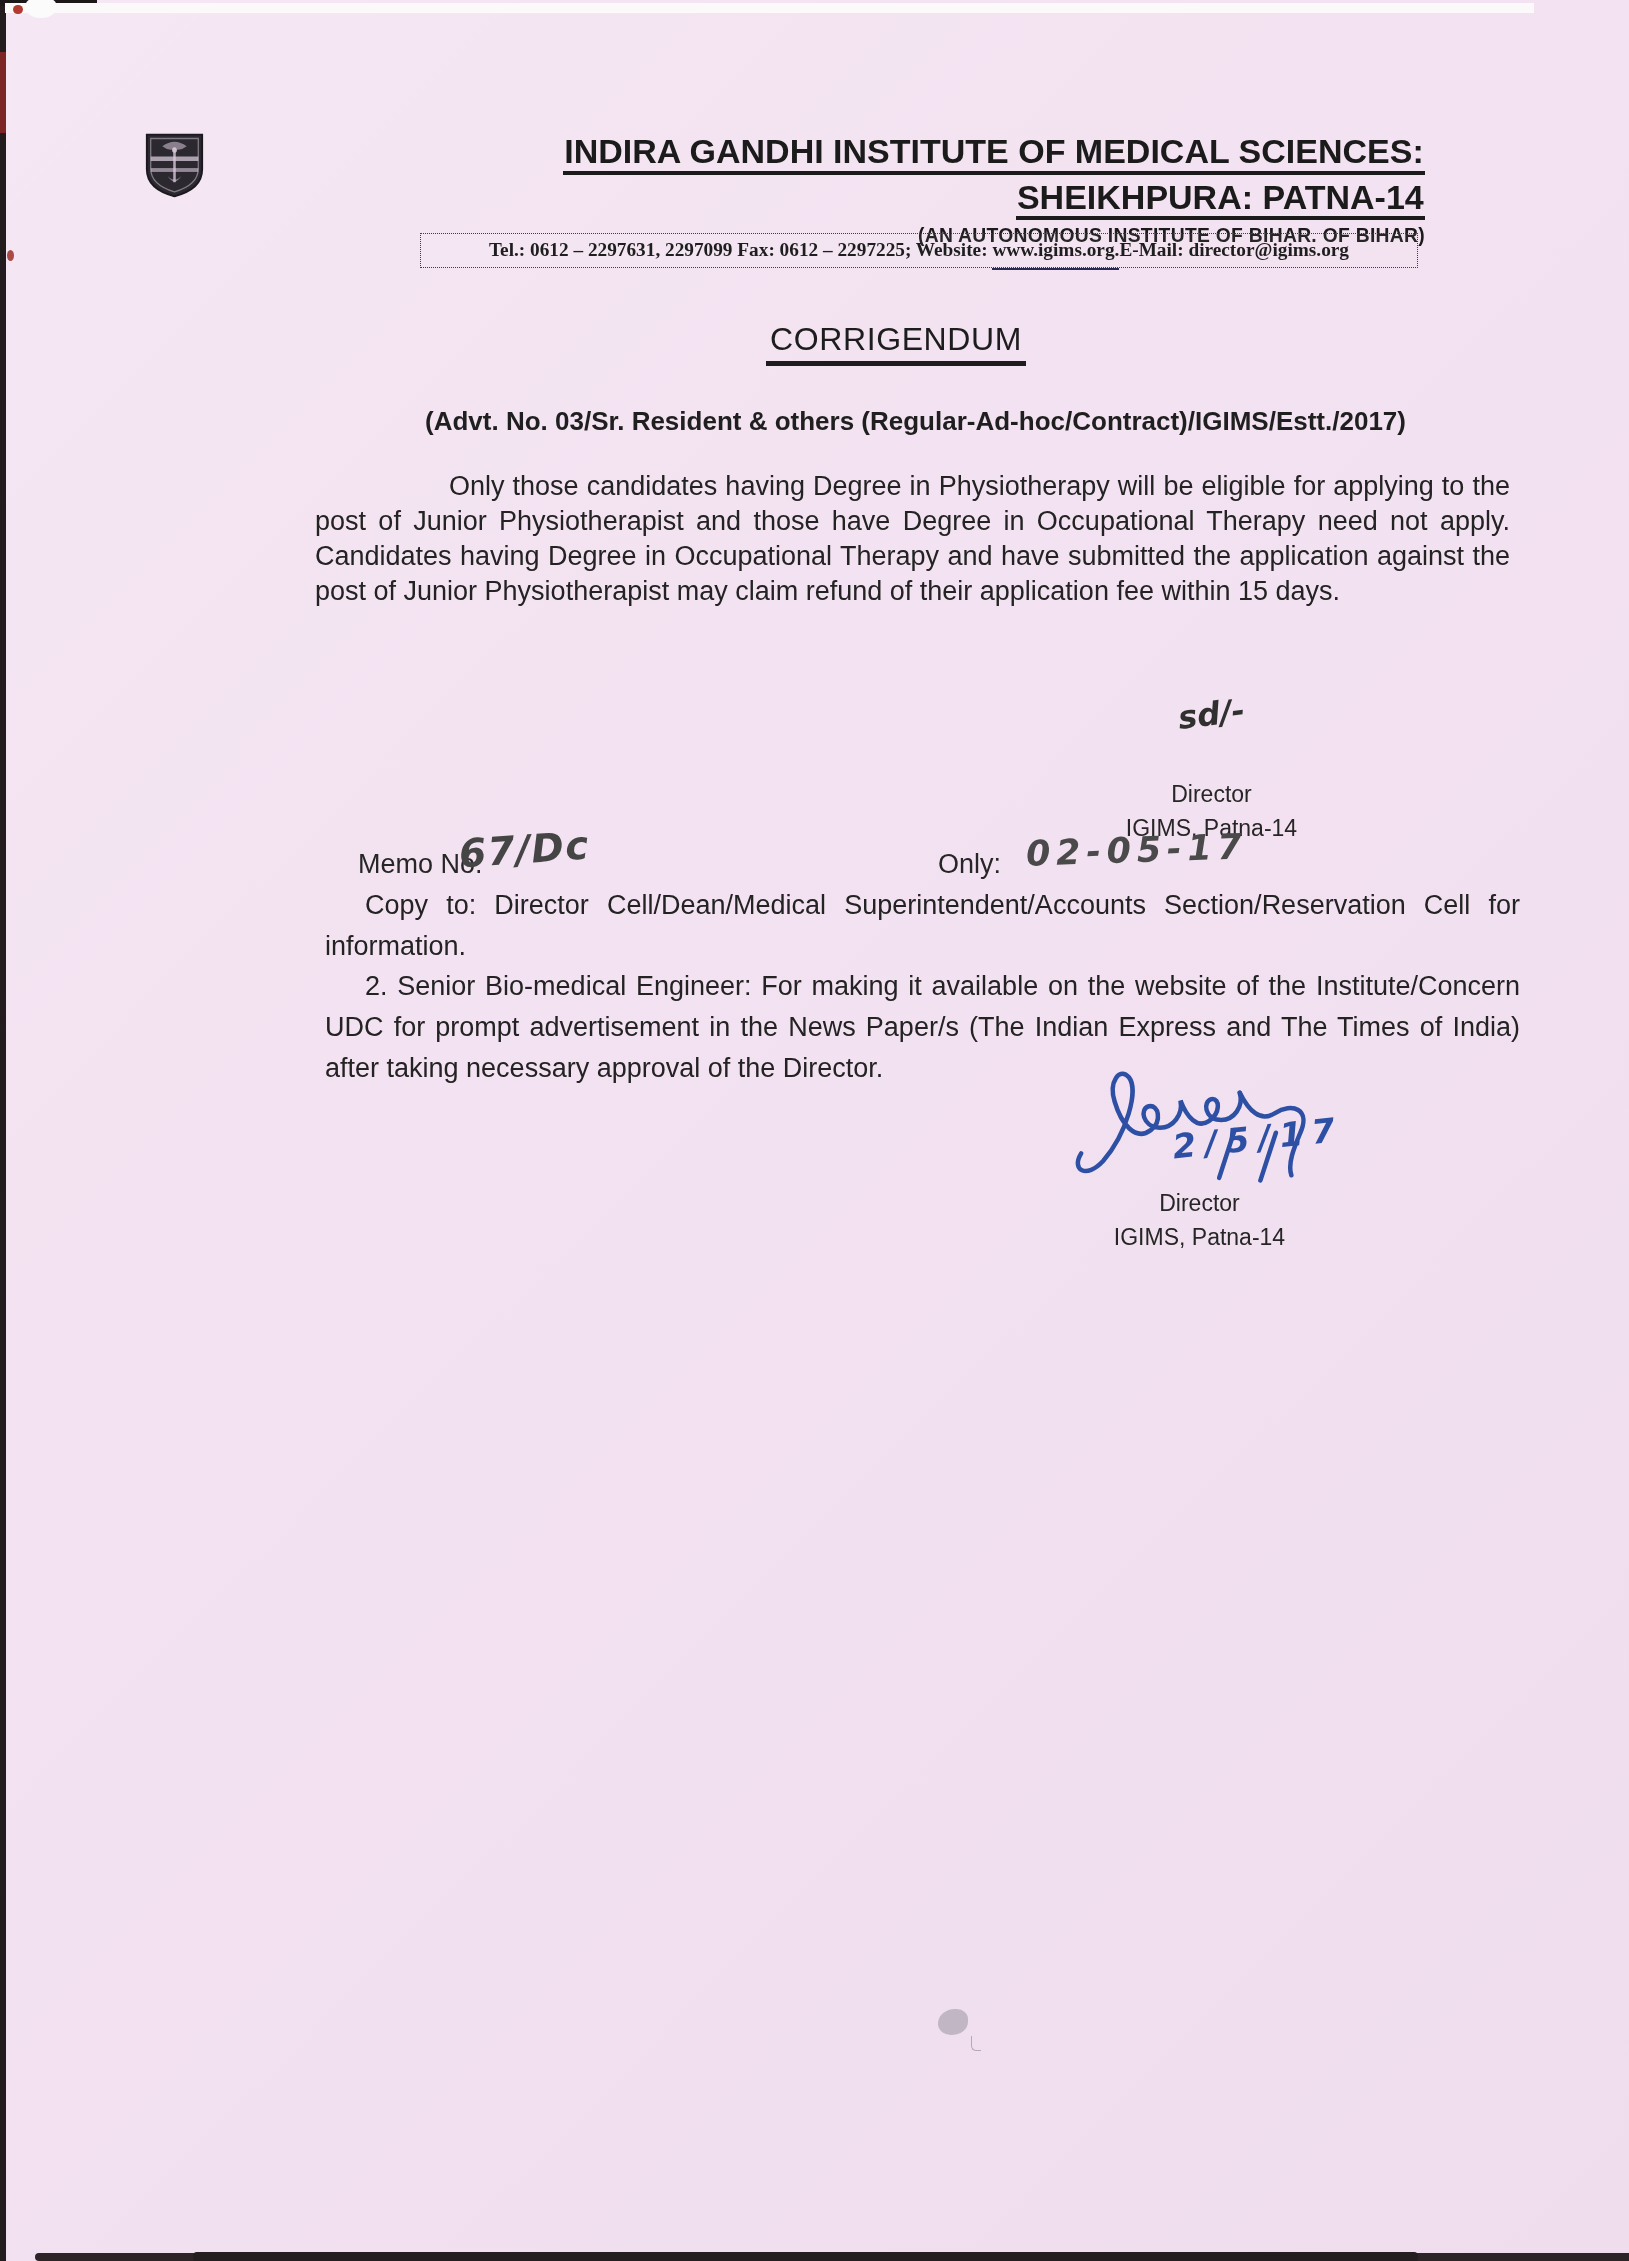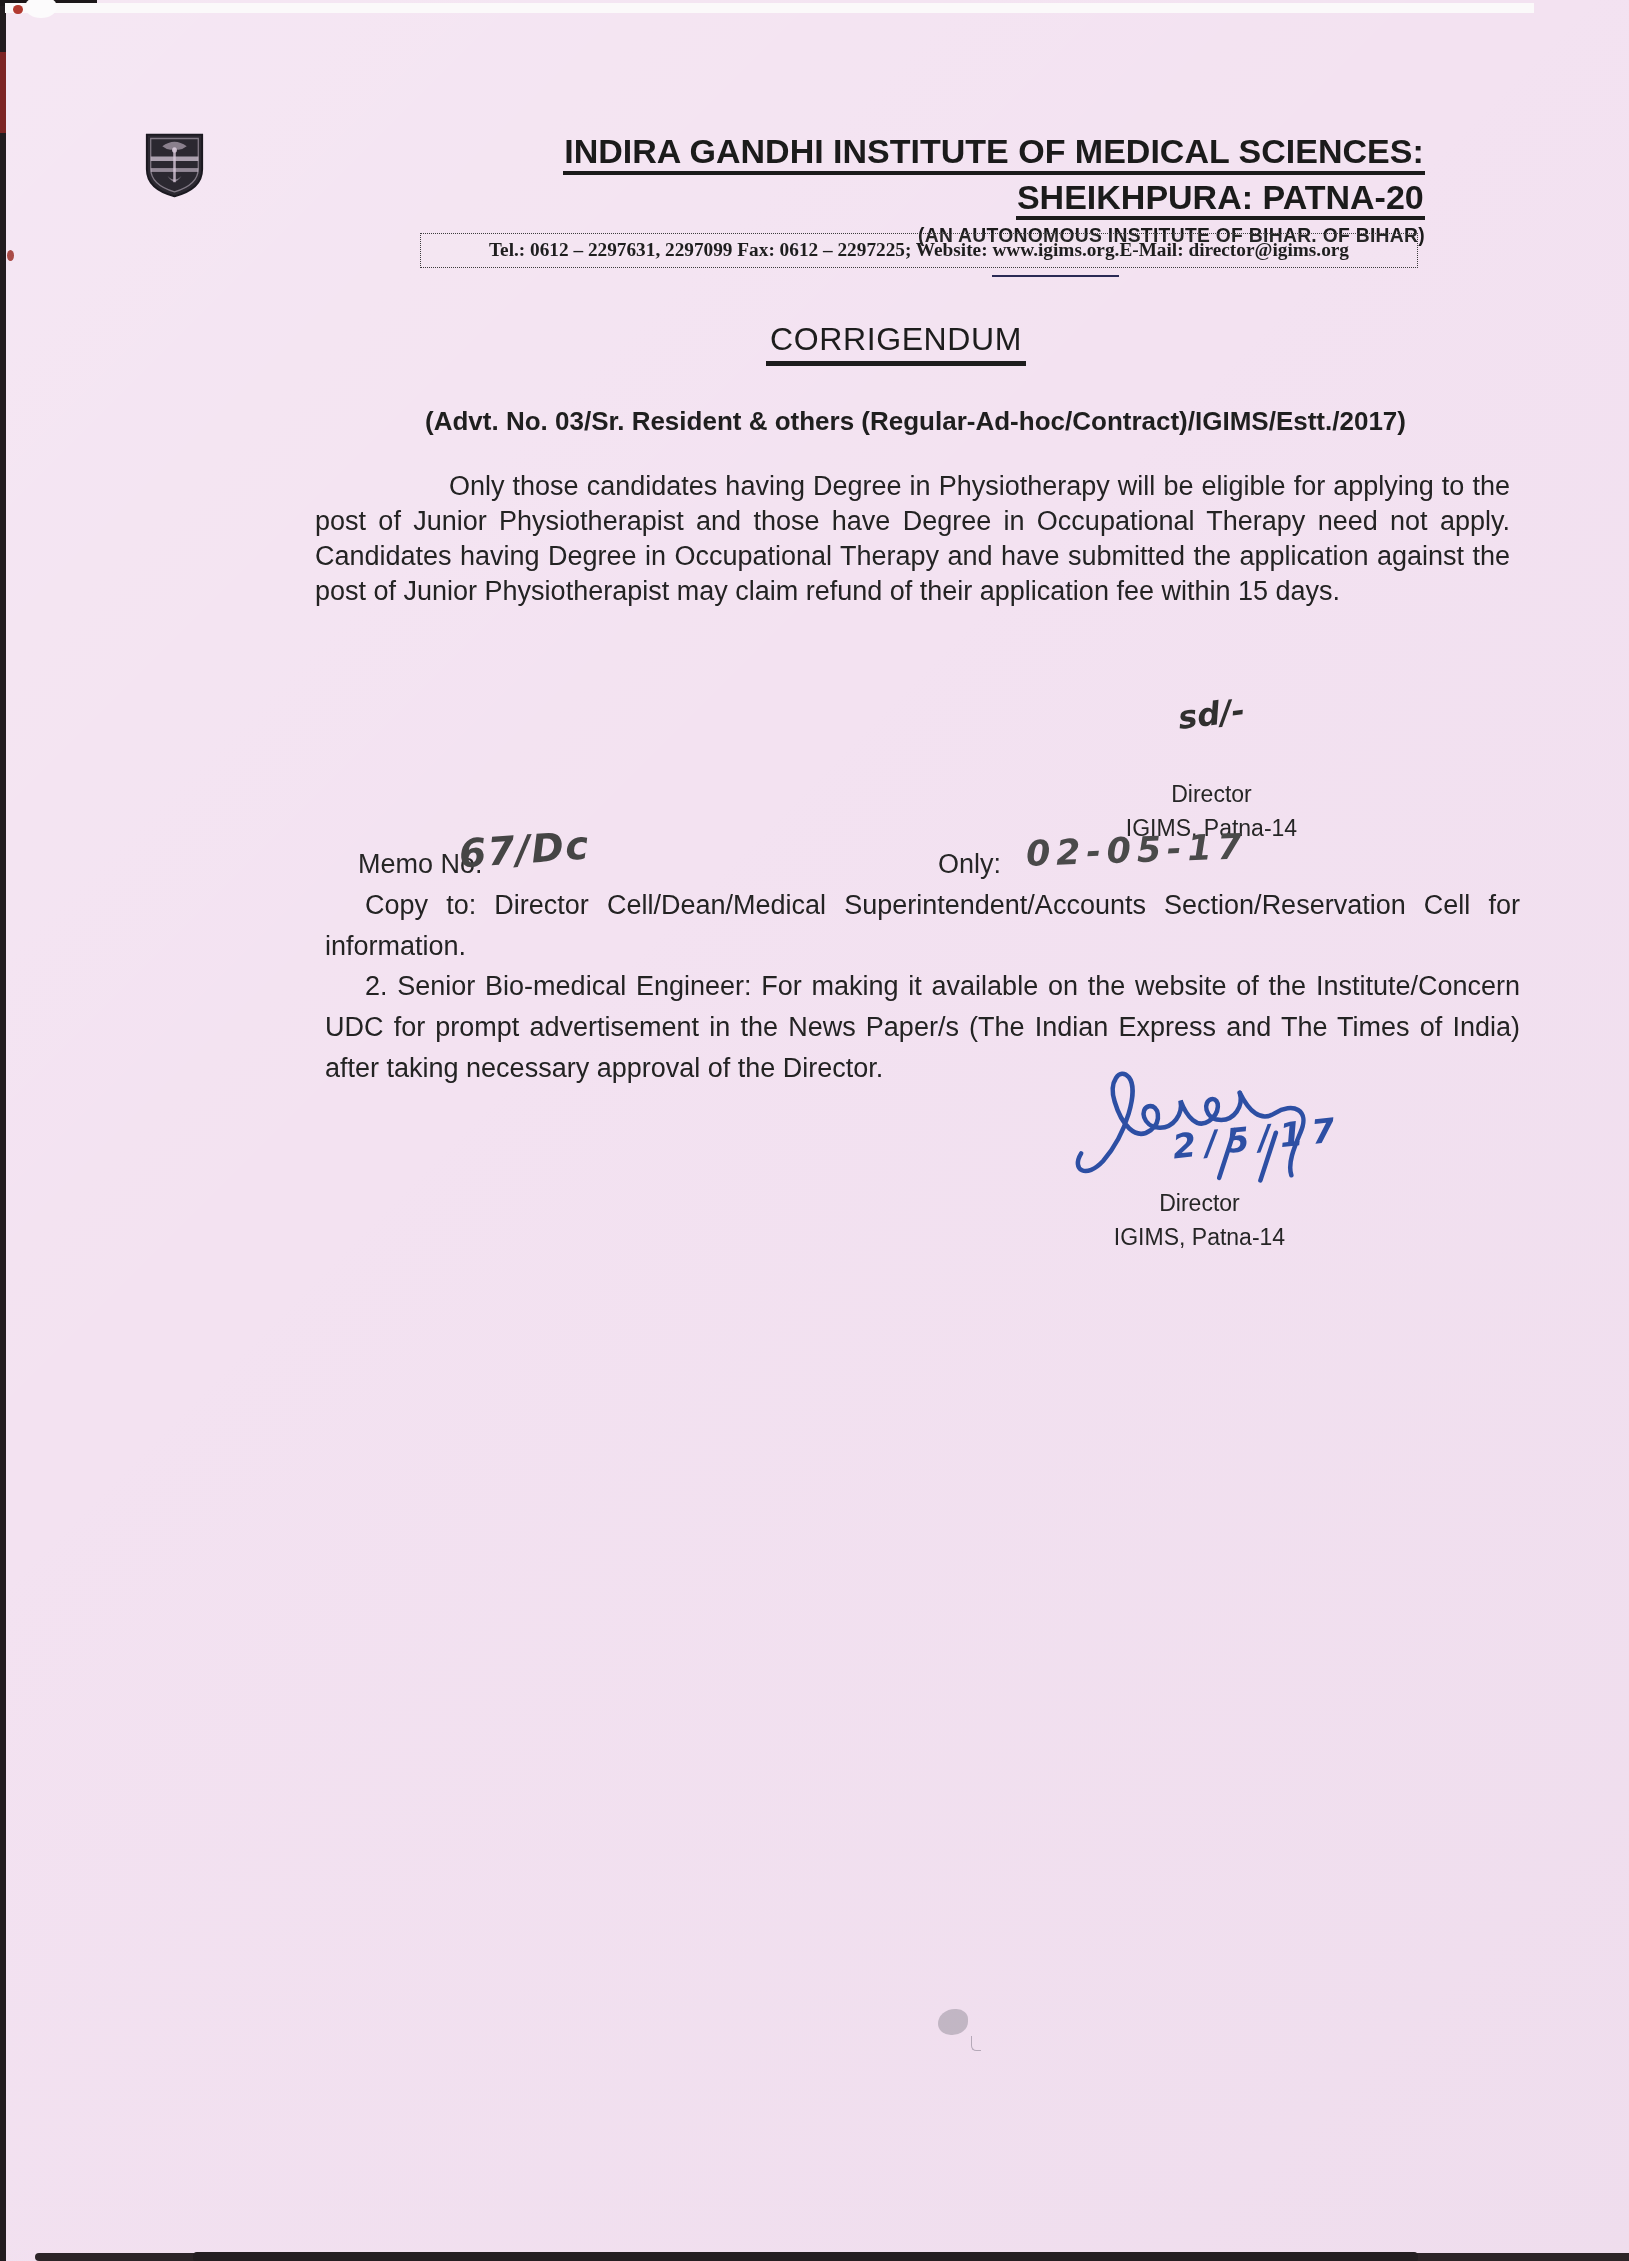--- a/index.html
+++ b/index.html
@@ -29,21 +29,21 @@
   .header-block{position:absolute;left:361px;top:134px;width:1064px;text-align:right;color:#1b1b1b;}
   .h-line{display:inline-block;font-weight:bold;font-size:34px;line-height:1.02;border-bottom:4.5px solid #1b1b1b;padding:0 1.3px 1.9px 1.3px;letter-spacing:0px;}
   .h-line2{margin-top:5.2px;}
   .autonomous{margin-top:4.5px;font-weight:bold;font-size:19.3px;letter-spacing:0.3px;}
   .contact-box{
     position:absolute;left:420px;top:233px;width:998px;box-sizing:border-box;
     border:1.9px dotted #3d3d3d;padding:5.2px 3.9px 7px 3.9px;text-align:center;
     font-family:"Liberation Serif", serif;font-weight:bold;font-size:19.3px;color:#1e1e1e;line-height:1.1;
     background:rgba(255,255,255,.05);
   }
-  .website{border-bottom:2.6px solid #2a2a55;padding-bottom:15px;}
+  .website{border-bottom:2.6px solid #2a2a55;padding-bottom:8px;}
   
   .title-row{position:absolute;left:361px;top:321px;width:1070px;text-align:center;}
   .title-row span{display:inline-block;font-weight:normal;font-size:32px;letter-spacing:0.6px;color:#1d1d1d;border-bottom:5.2px solid #1d1d1d;padding:0 3.9px 3.2px 3.9px;}
   .advt-row{position:absolute;left:316px;top:406px;width:1199px;text-align:center;font-weight:bold;font-size:26px;color:#1f1f1f;}
   .body-par{position:absolute;left:315px;top:469px;width:1195px;font-size:27px;line-height:35px;text-align:justify;text-indent:134px;color:#232323;}
   .lower-par{font-size:27px;line-height:41px;text-align:justify;text-indent:40px;color:#232323;position:absolute;left:315px;width:1195px;margin-left:10px;}
   .copy-par{top:885px;}
   .item2-par{top:966px;}
   
   .sig-line{position:absolute;text-align:center;font-size:23px;color:#262626;margin-top:40px;}
@@ -84,21 +84,21 @@
     <rect x="12" y="38" width="74" height="7" fill="#d8c9da" opacity=".75"></rect>
     <rect x="12" y="56" width="74" height="6" fill="#d8c9da" opacity=".6"></rect>
     <path d="M30,22 q19,-14 38,0 q-10,8 -19,4 q-9,4 -19,-4 z" fill="#d8c9da" opacity=".55"></path>
     <line x1="49" y1="24" x2="49" y2="78" stroke="#d8c9da" stroke-width="4" opacity=".8"></line>
     <path d="M38,68 q11,12 22,0 q-11,18 -22,0 z" fill="#d8c9da" opacity=".5"></path>
     <circle cx="49" cy="28" r="4" fill="#d8c9da" opacity=".8"></circle>
   </svg>
 
   <div class="header-block">
     <span class="h-line">INDIRA GANDHI INSTITUTE OF MEDICAL SCIENCES:</span><br>
-    <span class="h-line h-line2">SHEIKHPURA: PATNA-20</span>
+    <span class="h-line h-line2">SHEIKHPURA: PATNA-14</span>
     <div class="autonomous">(AN AUTONOMOUS INSTITUTE OF BIHAR. OF BIHAR)</div>
   </div>
 
   <div class="contact-box"><span>Tel.: 0612 – 2297631, 2297099 Fax: 0612 – 2297225; Website: </span><span class="website">www.igims.org.</span><span>E-Mail: </span><span>director@igims.org</span></div>
 
   <div class="title-row">
     <span>CORRIGENDUM</span>
   </div>
   <div class="advt-row">(Advt. No. 03/Sr. Resident &amp; others (Regular-Ad-hoc/Contract)/IGIMS/Estt./2017)</div>
 

